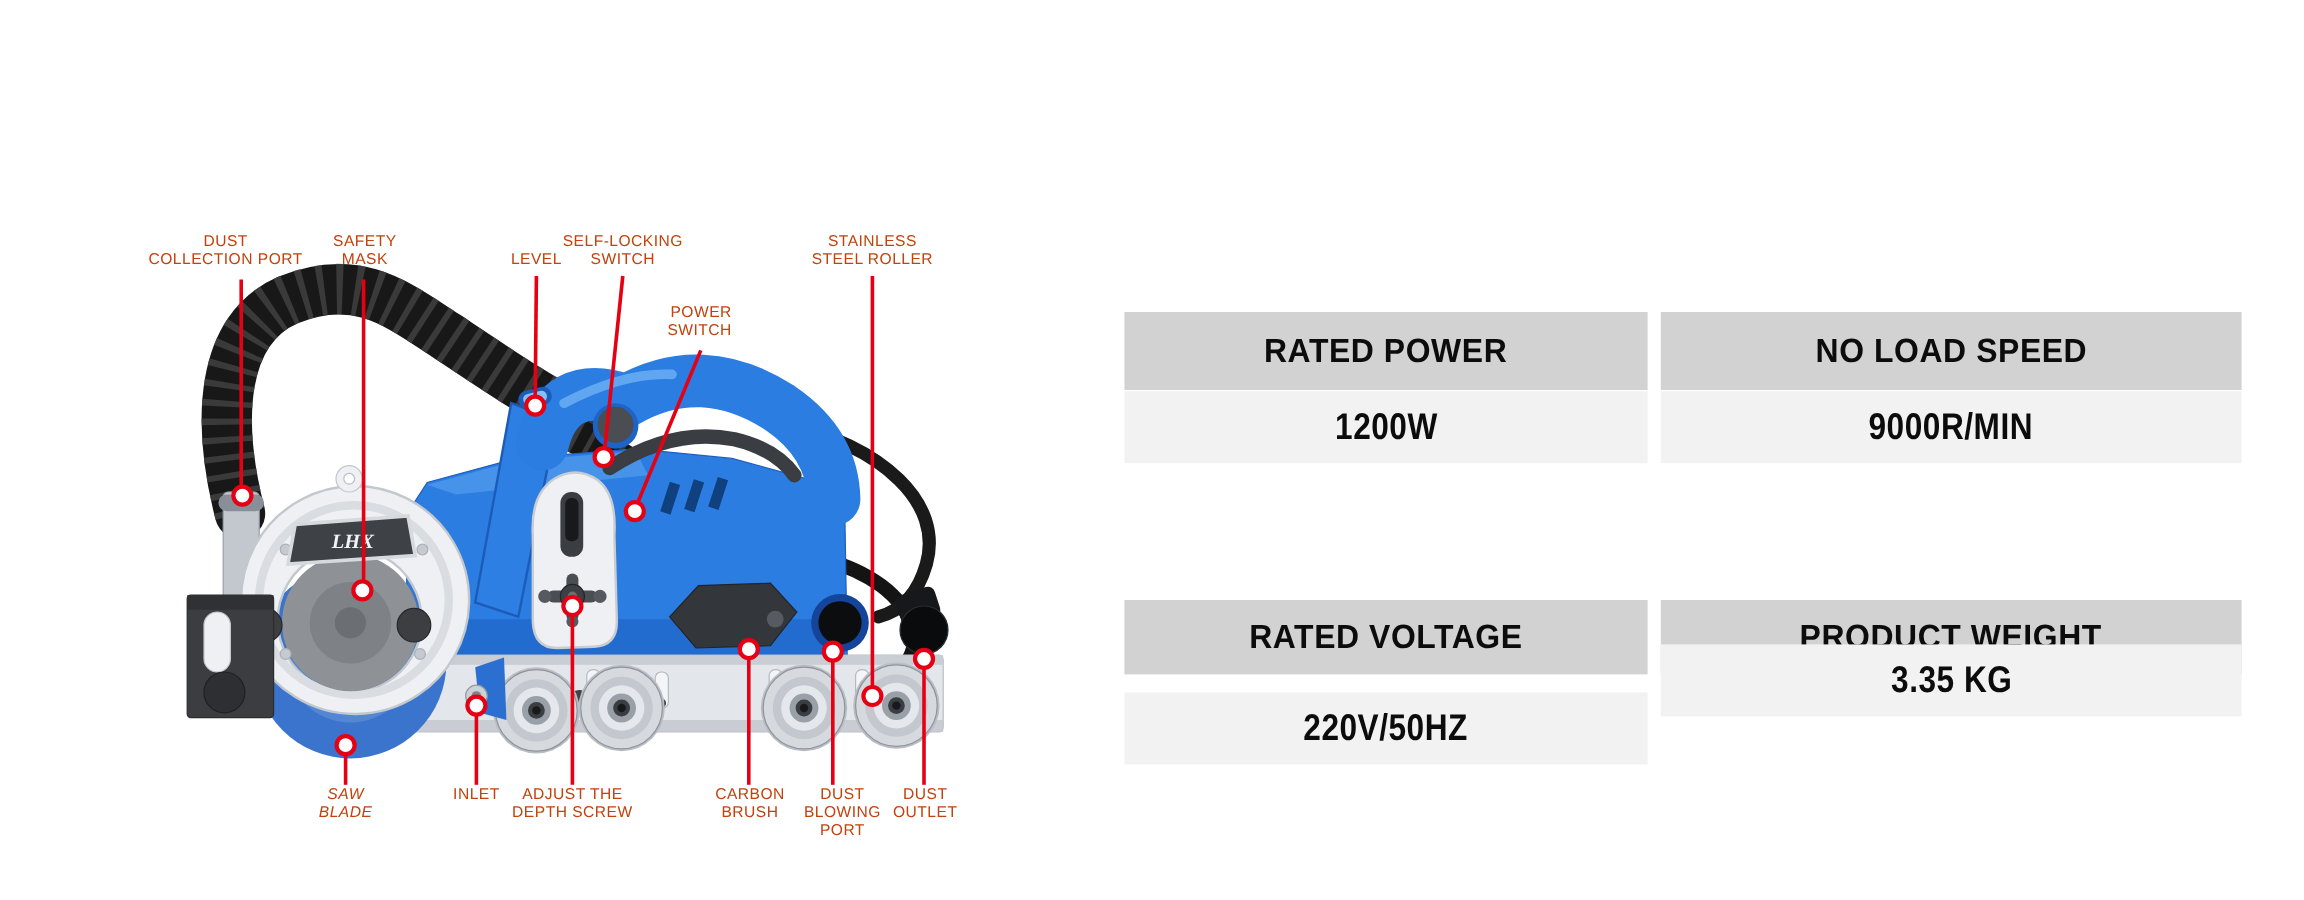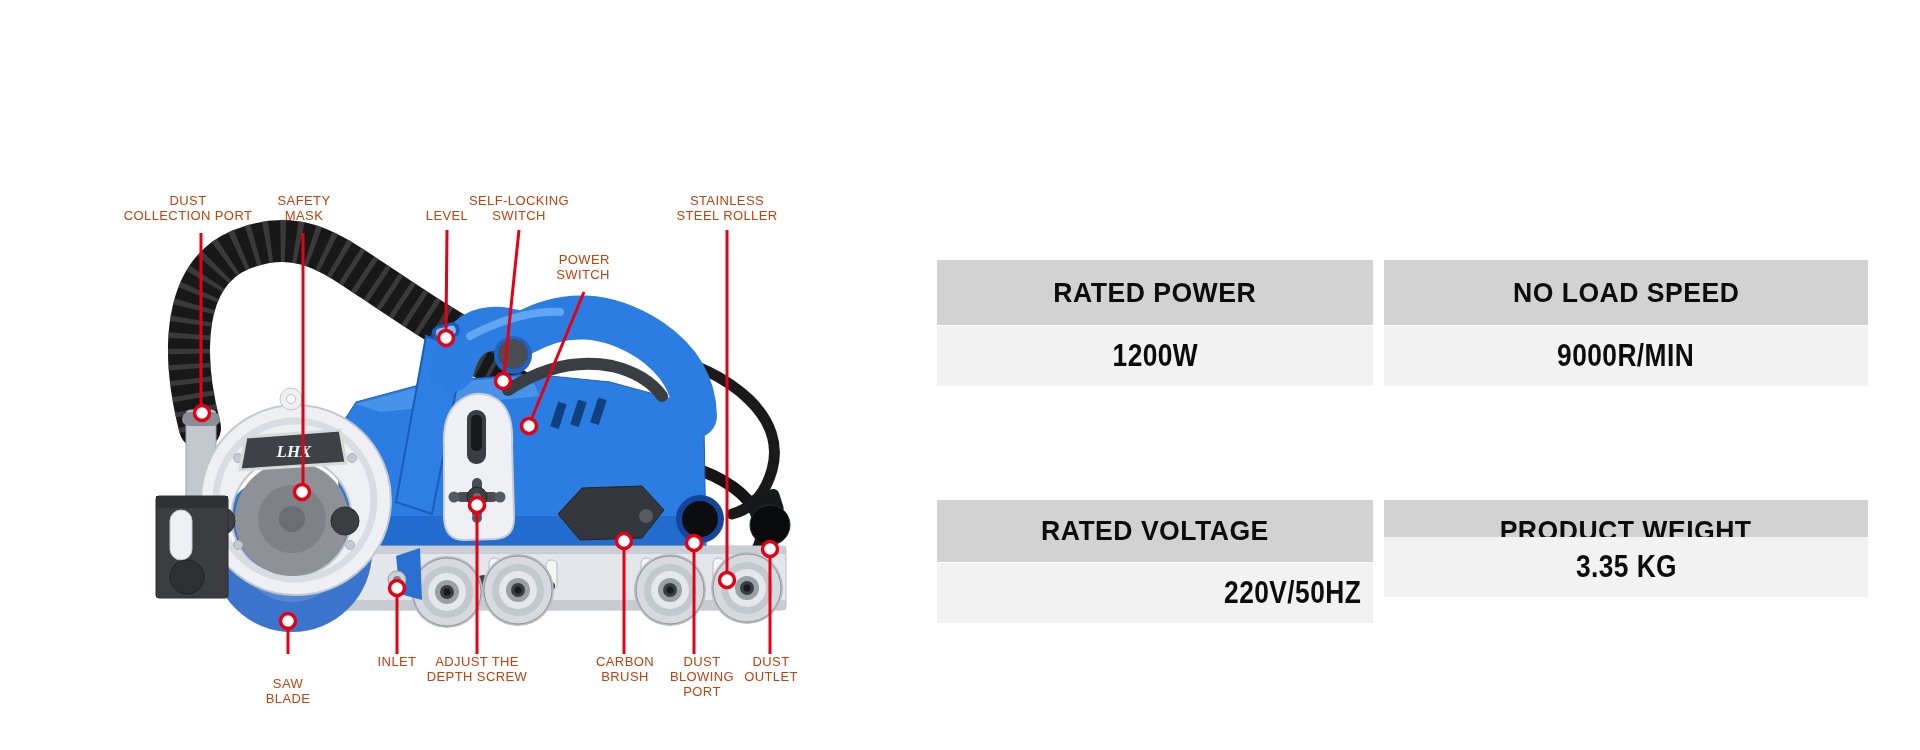--- a/index.html
+++ b/index.html
@@ -244,21 +244,21 @@
     <div>SWITCH</div>
   </div>
   <div class="callout-label" style="left:583px;top:252px;text-align:right;">
     <div>POWER</div>
     <div>SWITCH</div>
   </div>
   <div class="callout-label" style="left:727px;top:193px;">
     <div>STAINLESS</div>
     <div>STEEL ROLLER</div>
   </div>
-  <div class="callout-label" style="left:288px;top:676px;">
+  <div class="callout-label" style="left:288px;top:654px;font-style:italic;">
     <div>SAW</div>
     <div>BLADE</div>
   </div>
   <div class="callout-label" style="left:397px;top:654px;">
     <div>INLET</div>
   </div>
   <div class="callout-label" style="left:477px;top:654px;">
     <div>ADJUST THE</div>
     <div>DEPTH SCREW</div>
   </div>
@@ -288,20 +288,20 @@
   <div class="spec-cell spec-val col2" style="top:326px;height:60px;">
     <span>9000R/MIN</span>
   </div>
 
   <div class="spec-cell spec-head col2" style="top:500px;height:62px;">
     <span>PRODUCT WEIGHT</span>
   </div>
   <div class="spec-cell spec-head col1" style="top:500px;height:62px;">
     <span>RATED VOLTAGE</span>
   </div>
-  <div class="spec-cell spec-val col1" style="top:563px;height:60px;justify-content:flex-end;">
+  <div class="spec-cell spec-val col1" style="top:577px;height:60px;">
     <span>220V/50HZ</span>
   </div>
   <div class="spec-cell spec-val col2" style="top:537px;height:60px;text-align:center;">
     <span>3.35 KG</span>
   </div>
 
 </div>
 
 </body></html>

